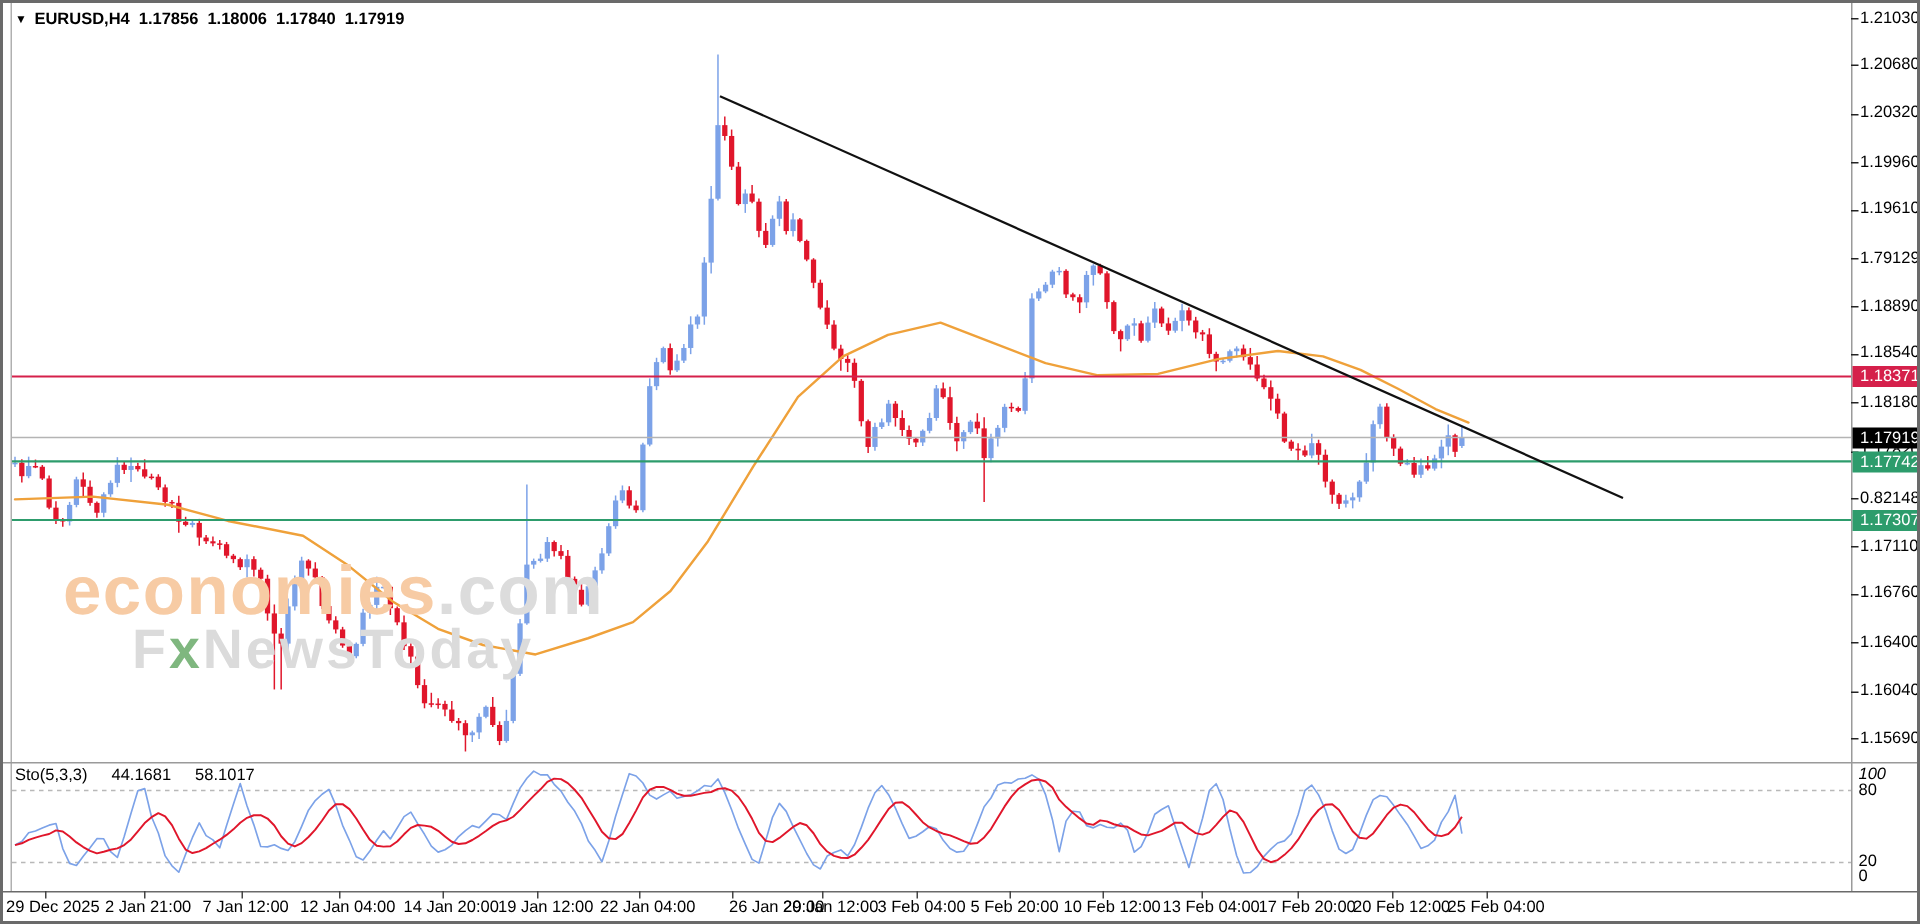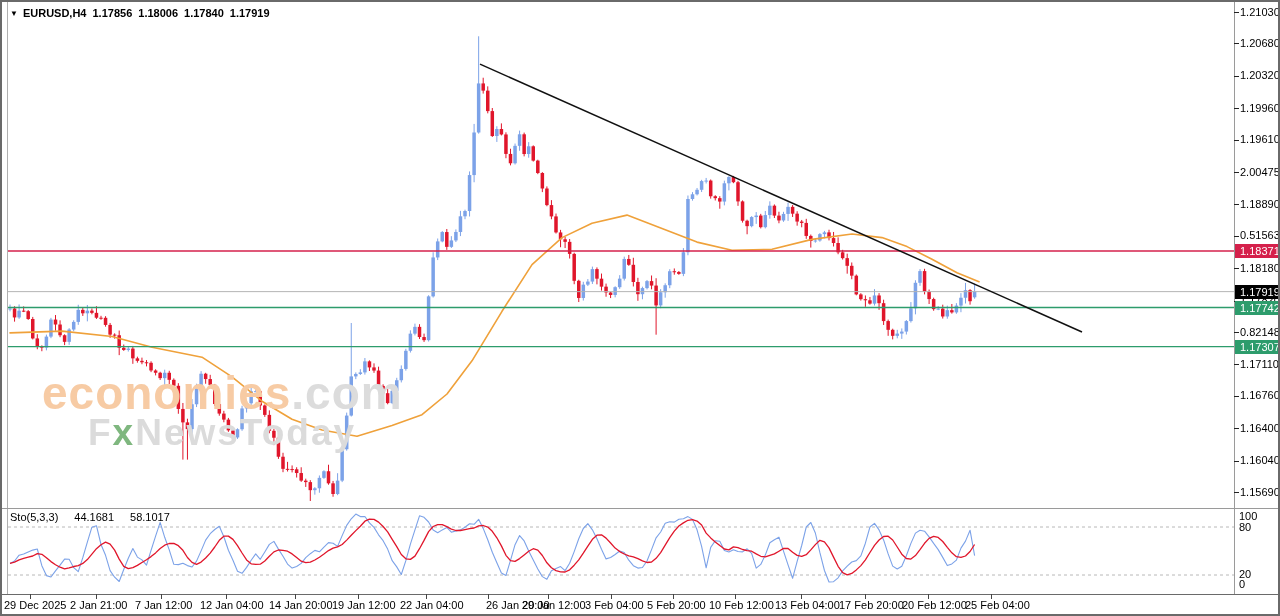--- a/index.html
+++ b/index.html
@@ -512,25 +512,25 @@
       <div class="axLabel" style="top: 3.5px;">1.21030</div>
       <div class="axTick" style="top: 10px;"></div>
       <div class="axLabel" style="top: 34.9607px;">1.20680</div>
       <div class="axTick" style="top: 41.4607px;"></div>
       <div class="axLabel" style="top: 67.3202px;">1.20320</div>
       <div class="axTick" style="top: 73.8202px;"></div>
       <div class="axLabel" style="top: 99.6798px;">1.19960</div>
       <div class="axTick" style="top: 106.18px;"></div>
       <div class="axLabel" style="top: 131.14px;">1.19610</div>
       <div class="axTick" style="top: 137.64px;"></div>
-      <div class="axLabel" style="top: 163.5px;">2.00475</div>
+      <div class="axLabel" style="top: 163.5px;">1.79129</div>
       <div class="axTick" style="top: 170px;"></div>
       <div class="axLabel" style="top: 195.86px;">1.18890</div>
       <div class="axTick" style="top: 202.36px;"></div>
-      <div class="axLabel" style="top: 227.32px;">0.51563</div>
+      <div class="axLabel" style="top: 227.32px;">1.18540</div>
       <div class="axTick" style="top: 233.82px;"></div>
       <div class="axLabel" style="top: 259.68px;">1.18180</div>
       <div class="axTick" style="top: 266.18px;"></div>
       <div class="axLabel" style="top: 292.039px;">1.17820</div>
       <div class="axTick" style="top: 298.539px;"></div>
       <div class="axLabel" style="top: 323.5px;">0.82148</div>
       <div class="axTick" style="top: 330px;"></div>
       <div class="axLabel" style="top: 355.86px;">1.17110</div>
       <div class="axTick" style="top: 362.36px;"></div>
       <div class="axLabel" style="top: 387.32px;">1.16760</div>
@@ -540,21 +540,21 @@
       <div class="axLabel" style="top: 452.039px;">1.16040</div>
       <div class="axTick" style="top: 458.539px;"></div>
       <div class="axLabel" style="top: 483.5px;">1.15690</div>
       <div class="axTick" style="top: 490px;"></div>
       <div class="axBox" style="top: 242.011px; background: rgb(213, 32, 75);">1.18371</div>
       <div class="axBox" style="top: 282.64px; background: rgb(0, 0, 0);">1.17919</div>
       <div class="axBox" style="top: 298.551px; background: rgb(45, 156, 108);">1.17742</div>
       <div class="axBox" style="top: 337.652px; background: rgb(45, 156, 108);">1.17307</div>
     </div>
   <div id="stoAxis">
-      <div class="stoAx" style="top: 508px;">100</div>
+      <div class="stoAx" style="top: 508px; font-style: italic;">100</div>
       <div class="stoAx" style="top: 519px;">80</div>
       <div class="stoAx" style="top: 566px;">20</div>
       <div class="stoAx" style="top: 576px;">0</div>
     </div>
   <div id="timeAxis">
       <div class="tLabel" style="left: 2px;">29 Dec 2025</div>
       <div class="tTick" style="left: 28px;"></div>
       <div class="tLabel" style="left: 68px;">2 Jan 21:00</div>
       <div class="tTick" style="left: 94px;"></div>
       <div class="tLabel" style="left: 133px;">7 Jan 12:00</div>

